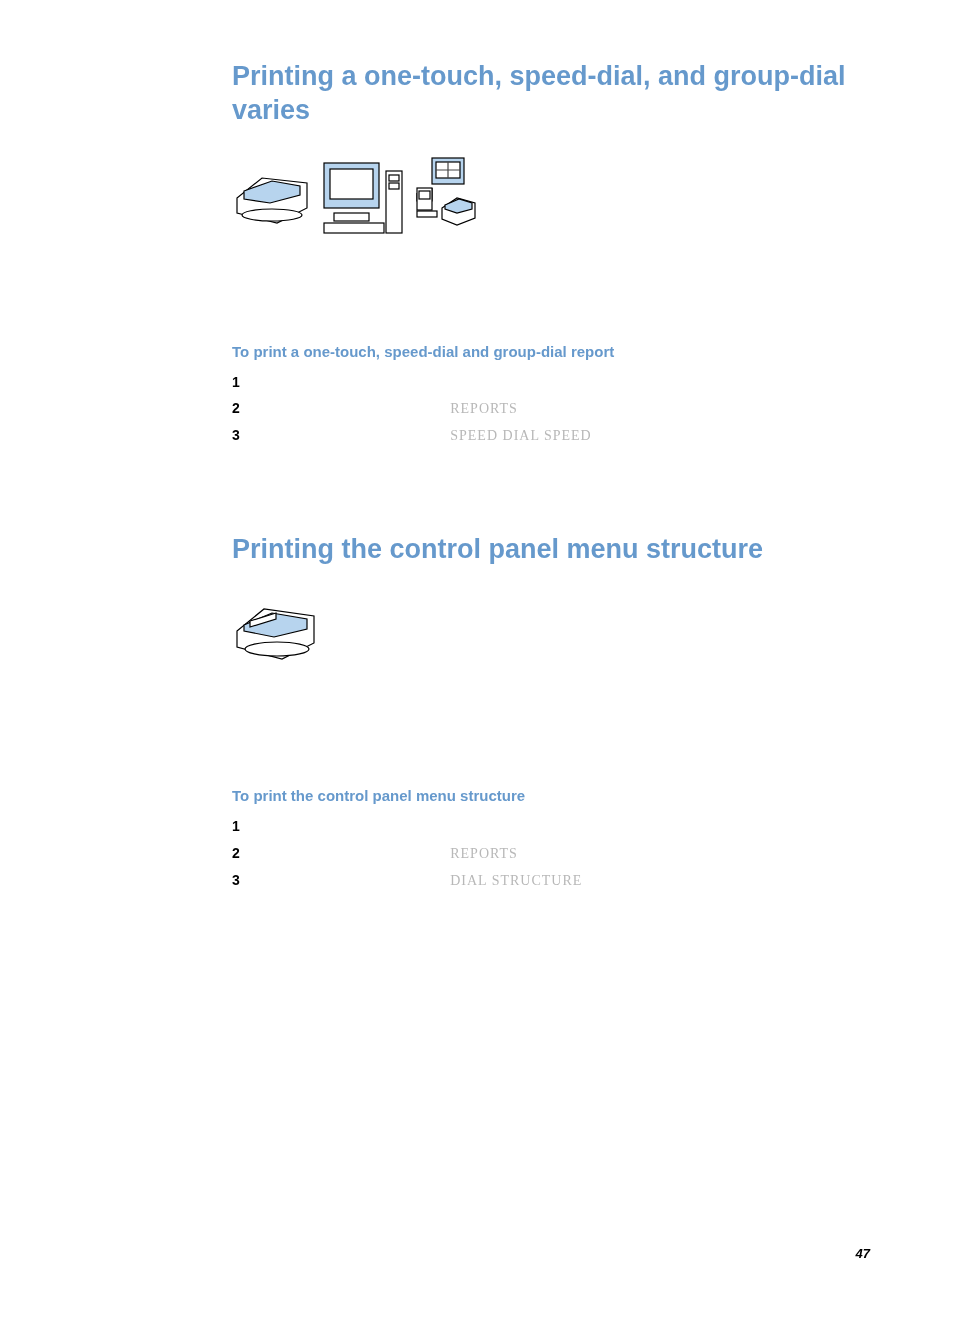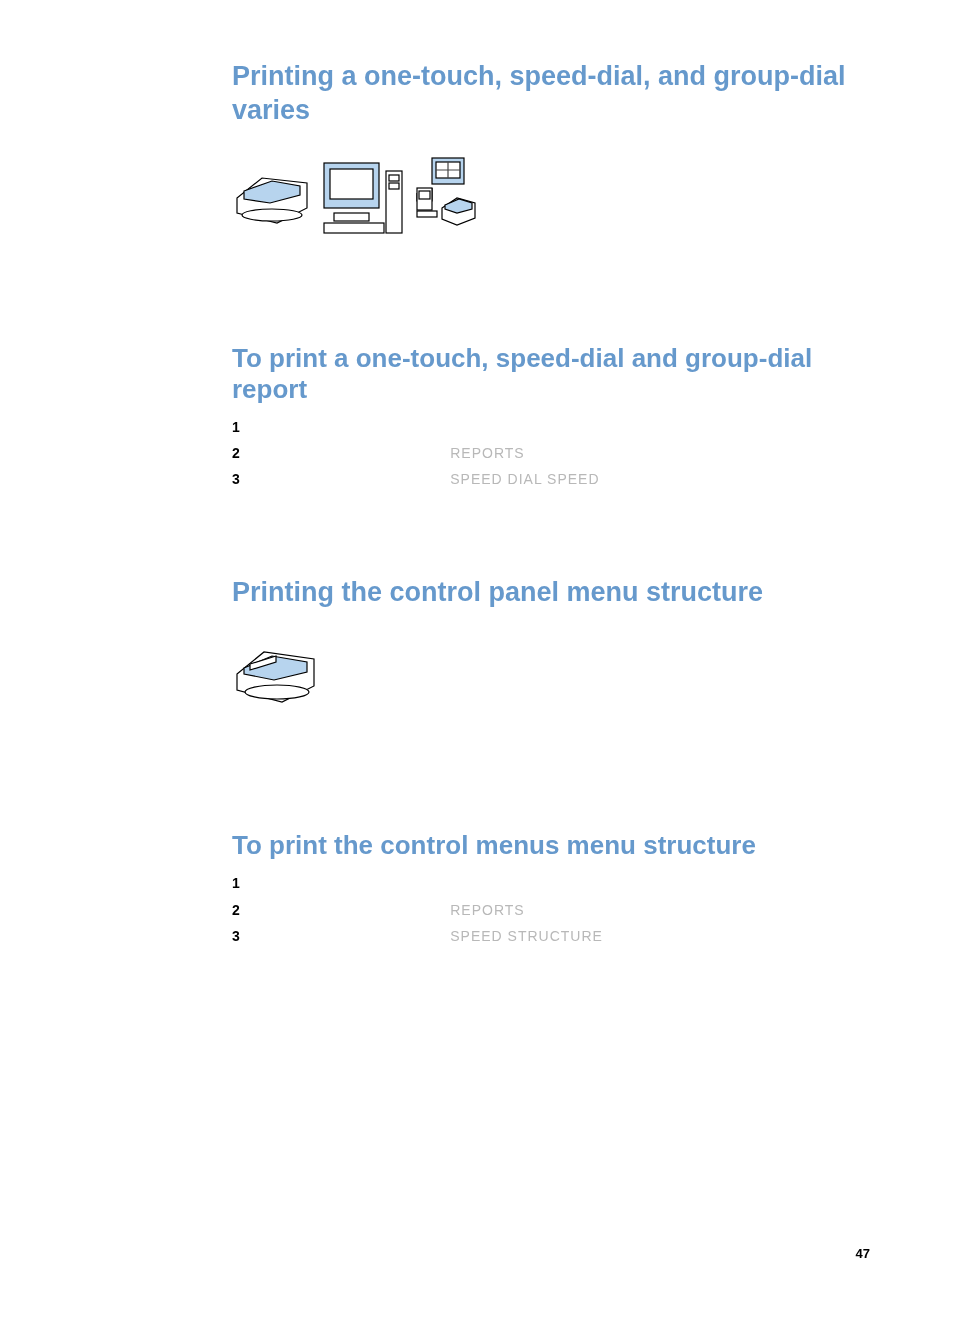--- a/index.html
+++ b/index.html
@@ -1,30 +1,30 @@
 <!DOCTYPE html>
 <html><head>
 <meta charset="utf-8">
 <style>
   * { margin: 0; padding: 0; box-sizing: border-box; }
   html, body { width: 954px; height: 1321px; background: #ffffff; font-family: Arial, Helvetica, sans-serif; position: relative; }
   .page { padding: 60px 70px 0 232px; }
   .h1 { color: #6699cc; font-size: 27px; font-weight: bold; line-height: 1.25; margin-bottom: 25px; }
-  .h2 { color: #6699cc; font-size: 26px; font-weight: bold; margin-top: 48px; margin-bottom: 12px; }
+  .h2 { color: #6699cc; font-size: 15px; font-weight: bold; margin-top: 48px; margin-bottom: 12px; }
   .intro { color: #ffffff; font-size: 14px; line-height: 1.5; margin: 10px 0 8px 0; }
   .step { display: flex; align-items: baseline; margin-bottom: 6px; font-size: 14px; line-height: 1.45; }
   .step .num { font-weight: bold; color: #000; width: 26px; flex: 0 0 26px; }
   .step .txt { color: #ffffff; flex: 1; }
-  .mono { font-family: Liberation Sans, sans-serif; letter-spacing: 1px; color: #b8b8b8; }
+  .mono { font-family: Liberation Serif, serif; letter-spacing: 1px; color: #b8b8b8; }
   .illus { margin: 8px 0 8px 0; }
   .illus svg { display: block; }
   .section-gap { height: 60px; }
   .footer { position: absolute; bottom: 60px; left: 0; right: 0; padding: 0 84px; display: flex; justify-content: space-between; font-size: 13px; }
   .footer .left { color: #ffffff; }
-  .footer .right { color: #000; font-weight: bold; }
+  .footer .right { color: #000; font-weight: bold; font-style: italic; }
 </style>
 </head>
 <body>
 
 <div class="page">
 
   <div class="h1">Printing a one-touch, speed-dial, and group-dial varies</div>
 
   <div class="illus">
     <svg width="250" height="90" viewBox="0 0 250 90">
@@ -94,40 +94,40 @@
         <path d="M5 40 L32 18 L82 25 L82 52 L50 68 L5 56 Z" fill="#ffffff"></path>
         <path d="M12 34 L40 22 L75 28 L75 38 L42 46 L12 40 Z" fill="#b7d4ee"></path>
         <ellipse cx="45" cy="58" rx="32" ry="7" fill="#ffffff"></ellipse>
         <path d="M18 30 L44 22 L44 28 L18 36 Z" fill="#ffffff"></path>
       </g>
     </svg>
   </div>
 
   <div class="intro">If you want to see the current settings for all of the control panel menus, you can print a menu structure report that lists each menu item and its current setting. Use the following procedure to print the menu structure.</div>
 
-  <div class="h2">To print the control menus menu structure</div>
+  <div class="h2">To print the control panel menu structure</div>
 
   <div class="step">
     <div class="num">1</div>
     <div class="txt">
       <span>On the control panel, press </span><span>Enter/Menu</span><span>.</span>
     </div>
   </div>
 
   <div class="step">
     <div class="num">2</div>
     <div class="txt">
       <span>Use the </span><span>&lt; and &gt;</span><span> keys to select </span><span class="mono">REPORTS</span><span> and press </span><span>Enter/Menu</span><span>.</span>
     </div>
   </div>
 
   <div class="step">
     <div class="num">3</div>
     <div class="txt">
-      <span>Use the </span><span>&lt; and &gt;</span><span> keys to select </span><span class="mono">SPEED STRUCTURE</span><span> and press </span><span>Enter/Menu</span><span>. The product exits the Menu settings and prints the report.</span>
+      <span>Use the </span><span>&lt; and &gt;</span><span> keys to select </span><span class="mono">DIAL STRUCTURE</span><span> and press </span><span>Enter/Menu</span><span>. The product exits the Menu settings and prints the report.</span>
     </div>
   </div>
 
 </div>
 
 <div class="footer">
   <div class="left">EN                                                                                      Printing the control panel menu structure</div>
   <div class="right">47</div>
 </div>
 

